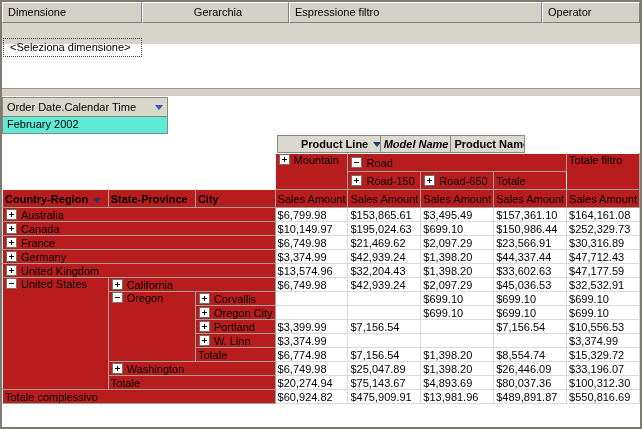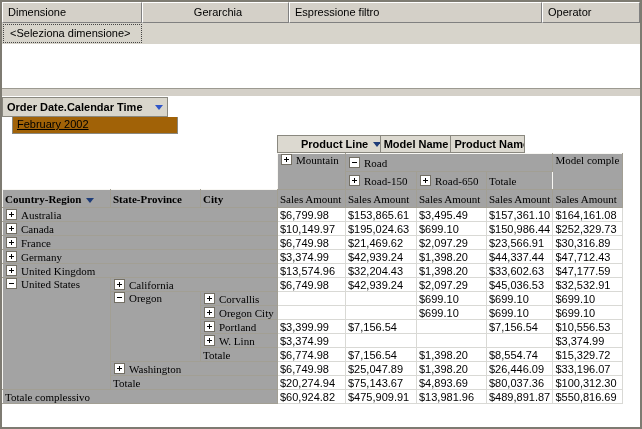--- a/index.html
+++ b/index.html
@@ -12,70 +12,70 @@
   .fp-head{position:absolute;left:0;top:0;width:638px;height:21px;display:flex;}
   .fp-h{
     box-sizing:border-box;height:21px;background:#d4d0c8;
     border-top:1px solid #fff;border-left:1px solid #fff;
     border-right:1px solid #808080;border-bottom:1px solid #808080;
     padding:3px 0 0 5px;white-space:nowrap;overflow:hidden;
   }
   .fp-c1{width:140px;} .fp-c2{width:147px;text-align:center;} .fp-c3{width:98px;} .fp-c4{flex:1;}
   .fp-row{position:absolute;left:0;top:21px;width:638px;height:21px;background:#d7d4cb;}
   .fp-select{
-    box-sizing:border-box;position:absolute;left:1px;top:1px;width:139px;height:19px;
+    box-sizing:border-box;position:absolute;left:1px;top:15px;width:139px;height:19px;
     border:1px dotted #444;padding:2px 0 0 6px;white-space:nowrap;
   }
   
   .splitter{
     position:absolute;left:0;top:86px;width:638px;height:9px;background:#d4d0c8;
     border-top:1px solid #9c9a91;border-bottom:1px solid #fff;box-sizing:border-box;
   }
   
   .rf-field{
     box-sizing:border-box;position:absolute;left:0;top:95px;width:166px;height:20px;
-    background:#d9d6cc;border:1px solid #8a887f;font-weight:bold;
+    background:#d9d6cc;border:1px solid #8a887f;font-weight:normal;
     display:flex;align-items:center;padding:0 4px;
   }
   .rf-field .lbl{flex:1;white-space:nowrap;overflow:hidden;}
   .rf-value{
-    box-sizing:border-box;position:absolute;left:10px;top:115px;width:166px;height:17px;
-    background:#a16207;border:1px solid #8a887f;border-top:none;
-    padding:1px 0 0 4px;white-space:nowrap;overflow:hidden;text-decoration:underline;
+    box-sizing:border-box;position:absolute;left:0;top:115px;width:166px;height:17px;
+    background:#5eead4;border:1px solid #8a887f;border-top:none;
+    padding:1px 0 0 4px;white-space:nowrap;overflow:hidden;
   }
   
   .colfields{
     box-sizing:border-box;position:absolute;left:275px;top:133px;width:248px;height:18px;
     border:1px solid #8a887f;background:#dcd9d0;display:flex;padding-left:20px;
   }
   .cfield{
     box-sizing:border-box;height:100%;font-weight:bold;display:flex;align-items:center;
     padding:0 3px;border-right:1px solid #8a887f;white-space:nowrap;overflow:hidden;
   }
-  .cf1{width:90px;} .cf2{width:77px;} .cf3{width:79px;border-right:none;}
+  .cf1{width:90px;} .cf2{width:77px;font-style:italic;} .cf3{width:79px;border-right:none;}
   
   .dd{display:inline-block;width:0;height:0;border-left:4px solid transparent;
       border-right:4px solid transparent;border-top:5px solid #1e3c78;margin-left:5px;flex:none;}
   .dd.blue{border-top-color:#3056c8;}
   .exp{display:inline-block;box-sizing:content-box;width:9px;height:9px;border:1px solid #736f64;
        background:#fff;margin:0 4px 0 1px;position:relative;vertical-align:-1px;flex:none;}
   .exp::before{content:"";position:absolute;left:2px;right:2px;top:4px;height:1px;background:#000;}
   .exp.plus::after{content:"";position:absolute;top:2px;bottom:2px;left:4px;width:1px;background:#000;}
   
   table.grid{position:absolute;left:0;top:151px;border-collapse:collapse;table-layout:fixed;}
   table.grid td{
     box-sizing:border-box;font-size:11px;white-space:nowrap;overflow:hidden;
     padding:0 2px;height:14px;line-height:12px;
   }
   tr.hr td{height:18px;}
   td.void{background:#fff;border:none;}
   td.hc, td.mh, td.fh{
-    background:#a3a3a3;
+    background:#b91c1c;
     border-top:1px solid #f8f7f3;border-left:1px solid #f8f7f3;
-    border-right:1px solid #a29f94;border-bottom:1px solid #a29f94;font-family:Liberation Serif, serif;
+    border-right:1px solid #a29f94;border-bottom:1px solid #a29f94;
   }
   td.fh{font-weight:bold;}
   td.top{vertical-align:top;padding-top:2px;}
   td.dcell{background:#fff;border:1px solid #d9d9d5;padding-left:3px;}
 </style>
 </head>
 <body>
 
 <div class="app">
 
@@ -115,21 +115,21 @@
         <col style="width:71px">
         <col style="width:70px">
       <col style="width:66px">
         <col style="width:70px">
     </colgroup>
     <tbody>
         <tr class="hr">
       <td class="void" colspan="3" rowspan="2"></td>
       <td class="hc top" rowspan="2"><span class="exp plus"></span><span>Mountain</span></td>
       <td class="hc" colspan="3"><span class="exp minus"></span><span>Road</span></td>
-      <td class="hc top" rowspan="2"><span>Model comple</span></td>
+      <td class="hc top" rowspan="2"><span>Totale filtro</span></td>
     </tr>
     <tr class="hr">
       <td class="hc"><span class="exp plus"></span><span>Road-150</span></td>
       <td class="hc"><span class="exp plus"></span><span>Road-650</span></td>
       <td class="hc"><span>Totale</span></td>
     </tr>
     <tr class="hr">
       <td class="fh"><span>Country-Region</span><span class="dd"></span></td>
       <td class="fh">State-Province</td>
       <td class="fh">City</td>

